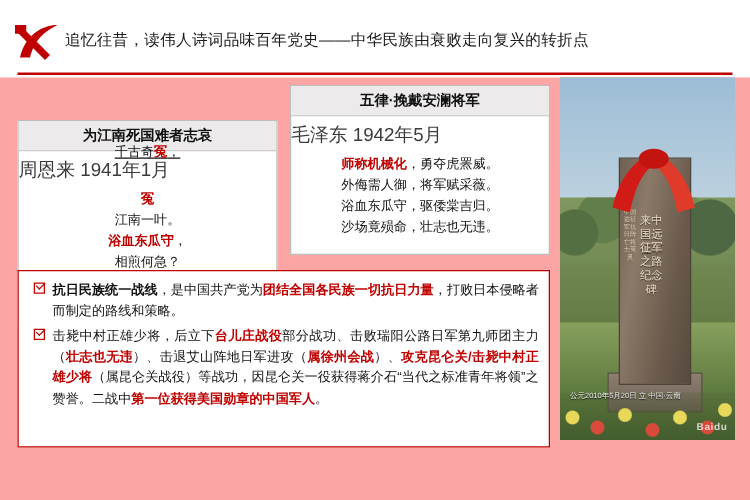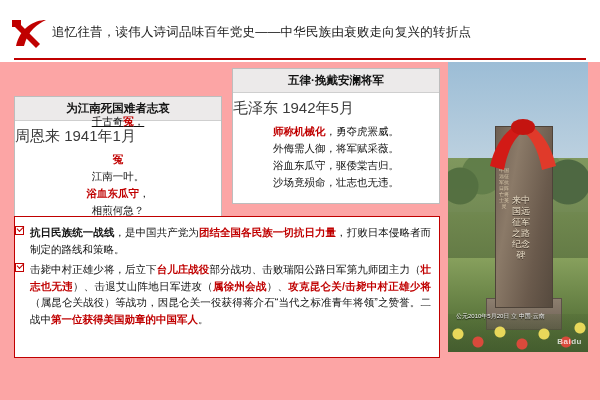--- a/index.html
+++ b/index.html
@@ -143,21 +143,20 @@
   #monument-text {
     position: absolute;
     left: 14px; top: 44px;
     width: 22px;
     color: #e8dcc6;
     font-size: 9px;
     line-height: 11px;
     text-align: center;
     letter-spacing: 0;
     text-shadow: 0 1px 0 #3a3027;
-    margin-top: 24px;
   }
   #monument-subtext {
     position: absolute;
     left: 2px; top: 40px;
     width: 12px;
     color: #d8c8ab;
     font-size: 5px;
     line-height: 6px;
     text-align: center;
   }
@@ -184,21 +183,21 @@
   }
 
   
   #body-box {
     position: absolute;
     left: 14px; top: 216px;
     width: 426px; height: 142px;
     border: 1px solid #c00000;
     box-sizing: border-box;
     background: #ffffff;
-    padding: 7px 8px 6px 0;
+    padding: 7px 8px 6px 12px;
   }
   .bullet-row {
     position: relative;
     padding-left: 15px;
     font-size: 10.5px;
     line-height: 16.5px;
     color: #111;
     margin-bottom: 4px;
     text-align: justify;
   }

